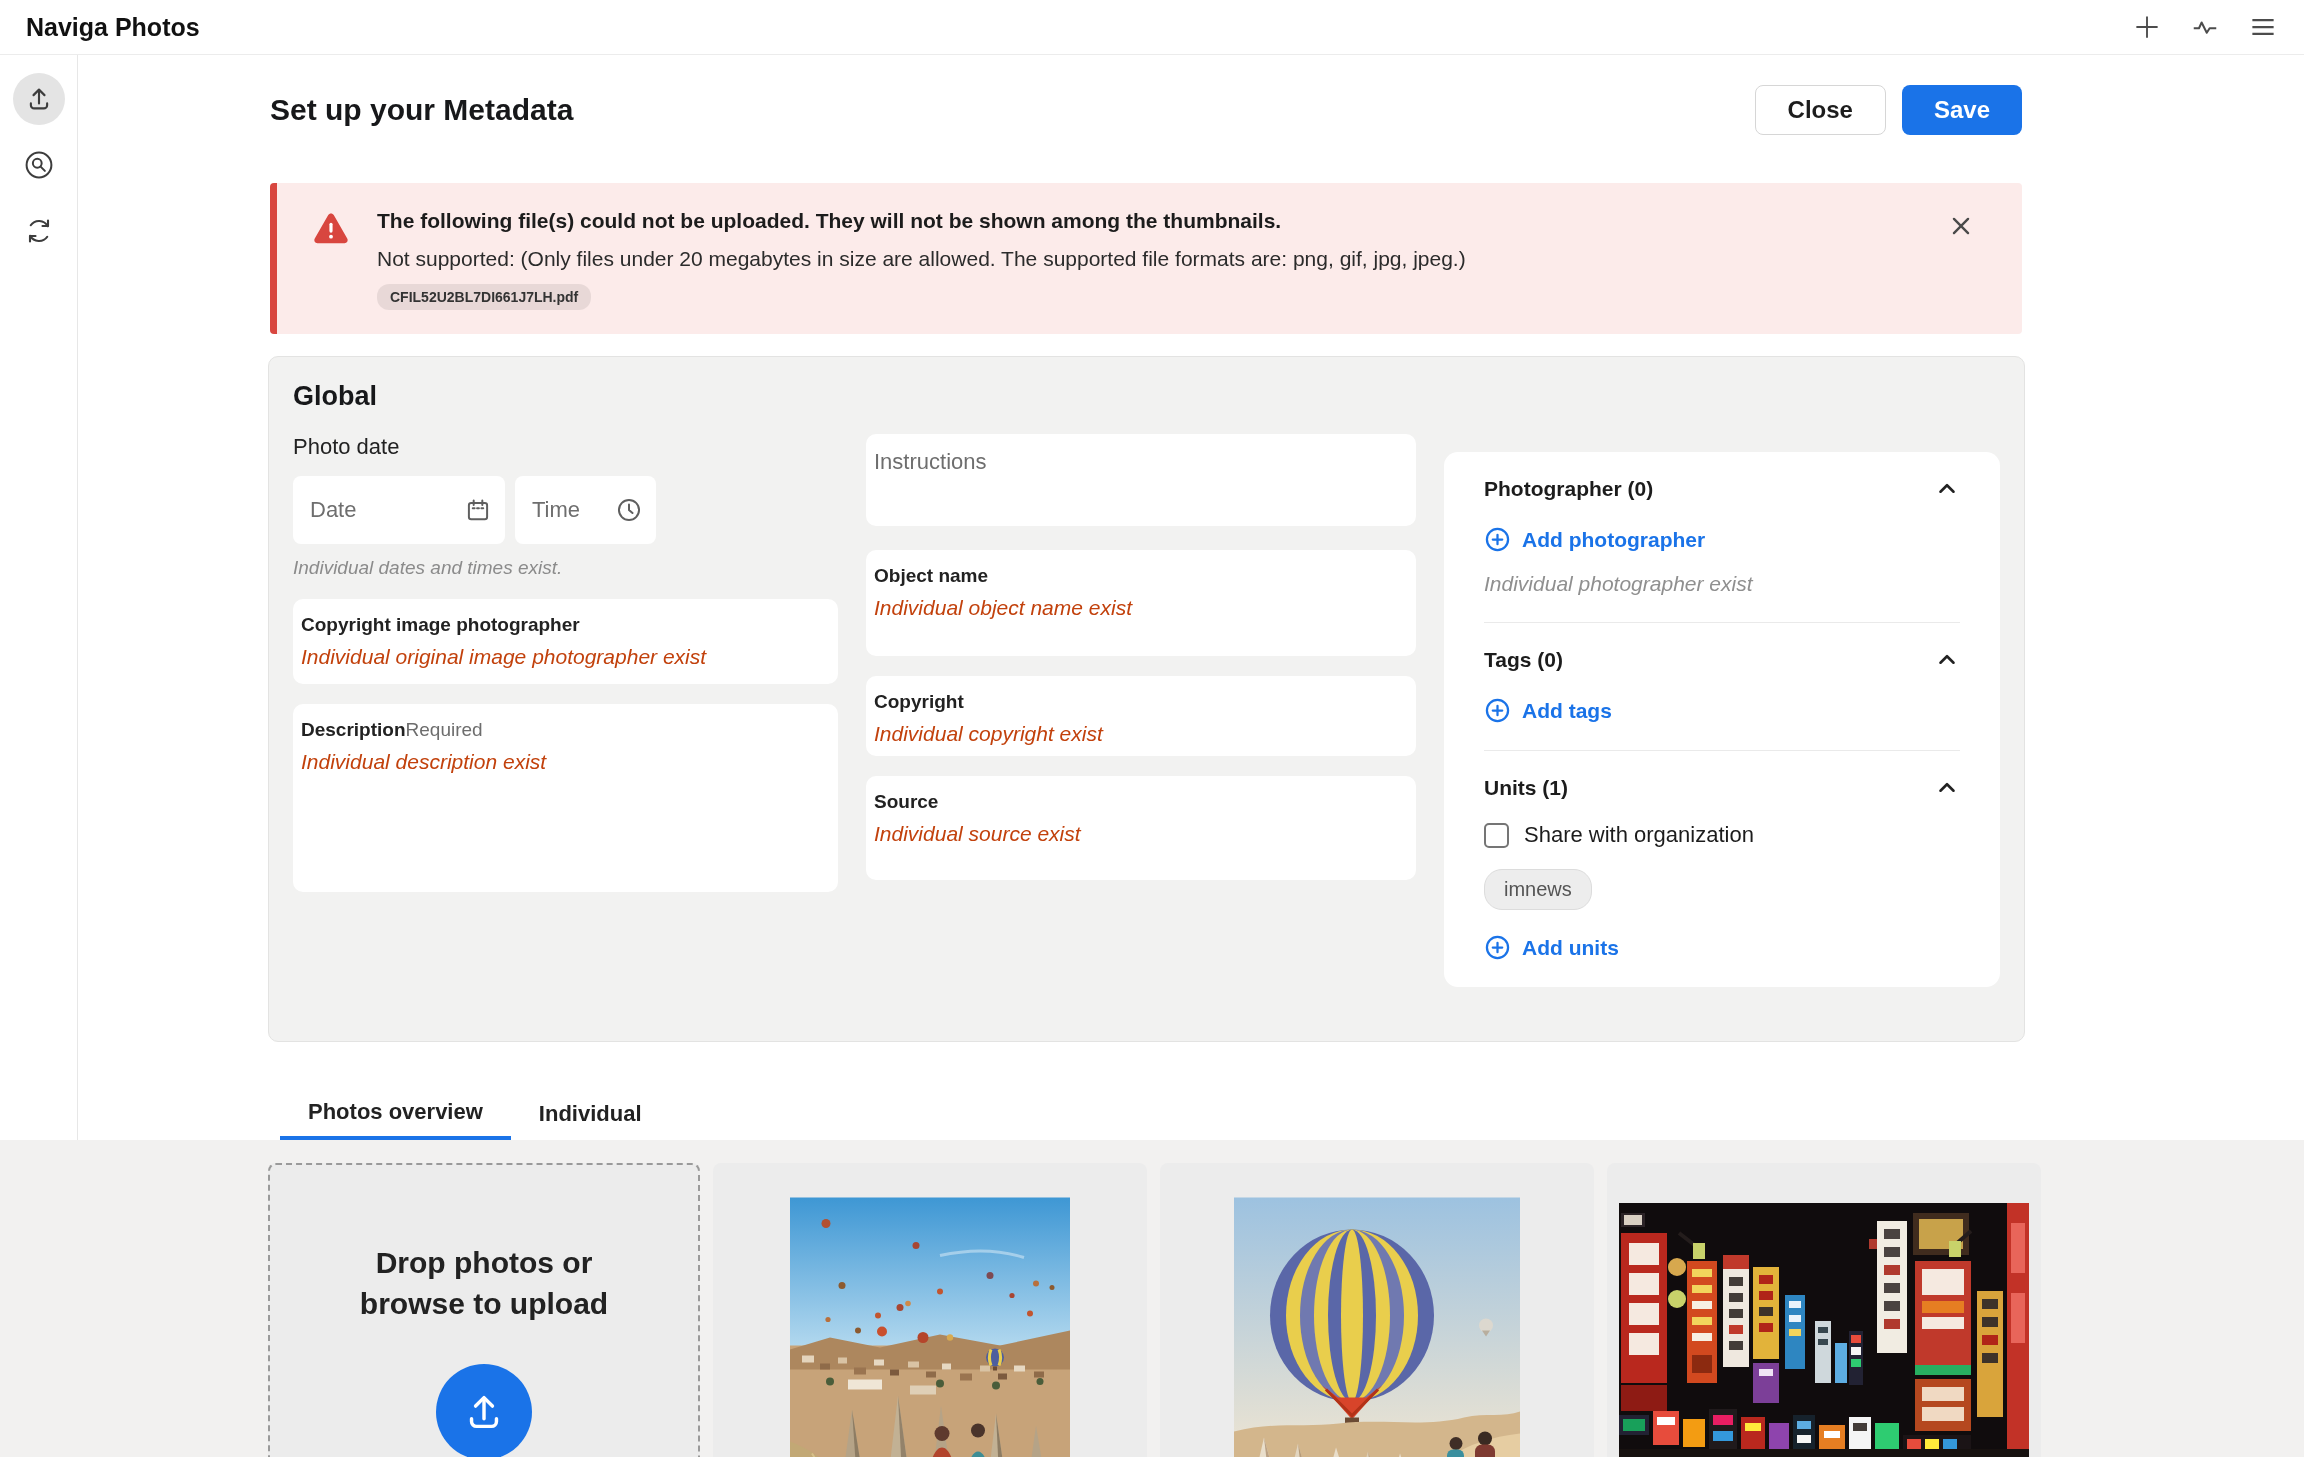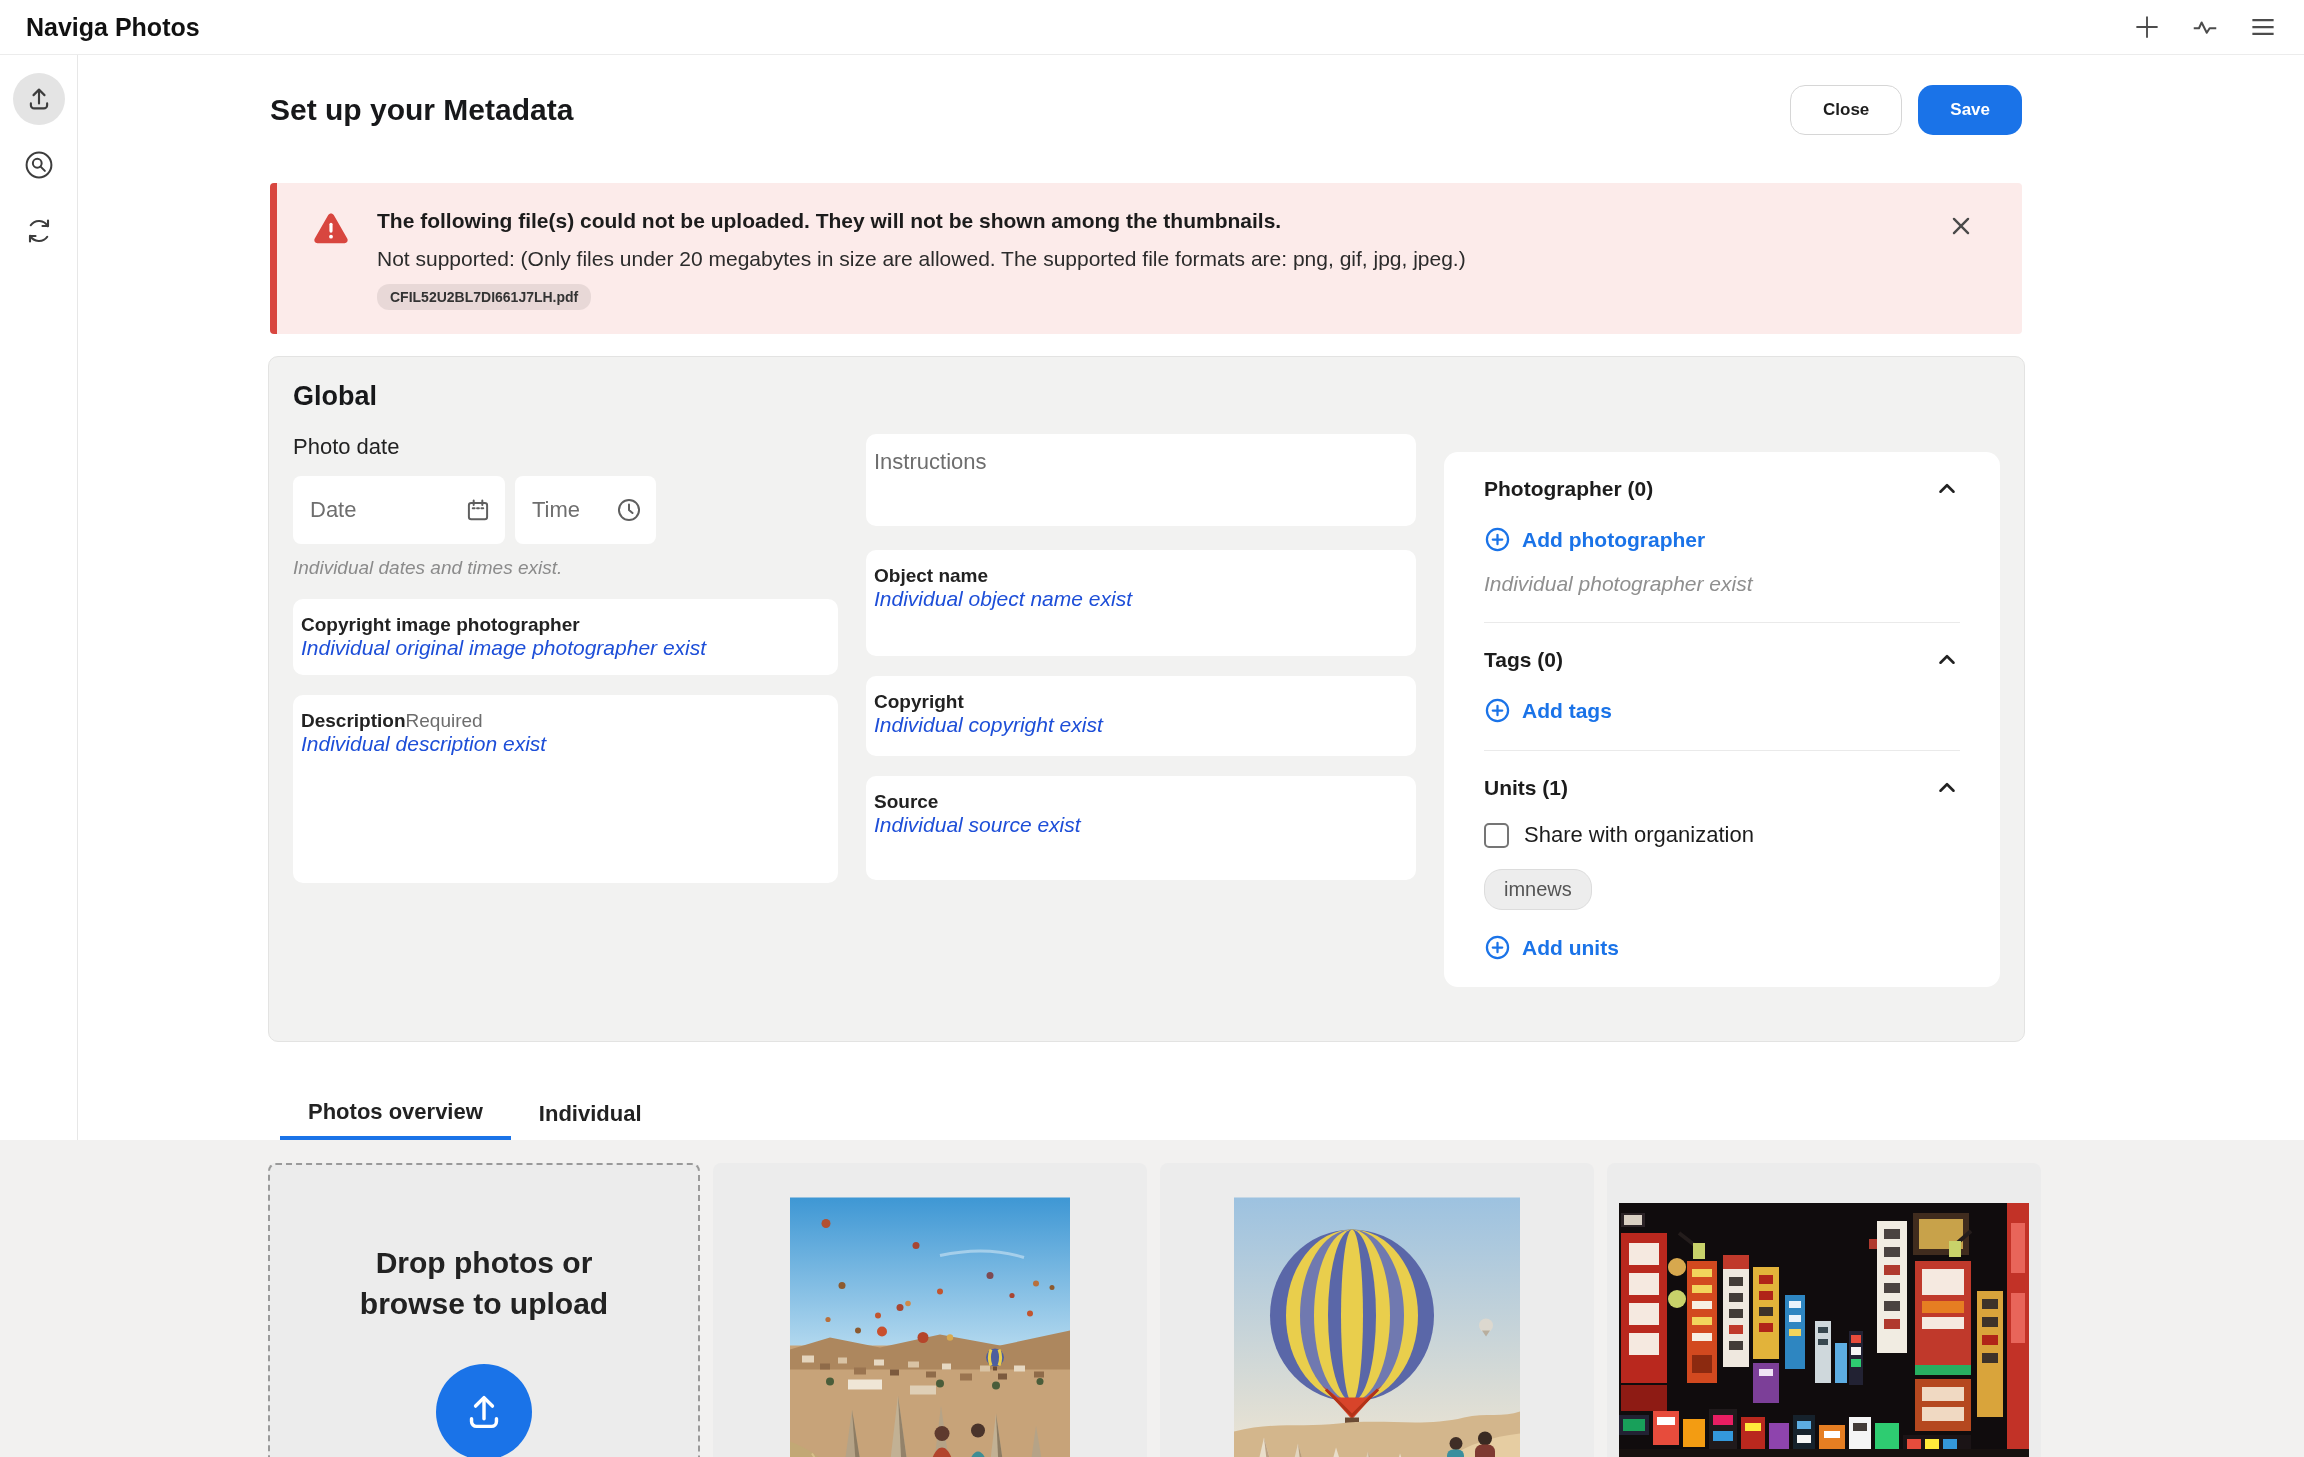--- a/index.html
+++ b/index.html
@@ -23,21 +23,21 @@
   .side-btn{width:52px;height:52px;border-radius:50%;display:flex;align-items:center;
     justify-content:center;color:#3d3d3d;cursor:pointer;}
   .side-btn.active{background:#e4e4e4;}
 
   .content{flex:1;position:relative;background:#fff;}
 
   .content-header{display:flex;align-items:center;justify-content:space-between;
     margin:30px 282px 0 192px;}
   .page-title{font-size:30px;font-weight:bold;color:#17181a;}
   .header-actions{display:flex;align-items:center;}
-  .btn{height:50px;border-radius:15px;font-size:17px;font-weight:bold;
+  .btn{height:50px;border-radius:8px;font-size:24px;font-weight:bold;
     padding:0 32px;display:flex;align-items:center;cursor:pointer;box-sizing:border-box;
     font-family:"Liberation Sans", sans-serif;}
   .btn-outline{background:#fff;border:1px solid #d6d6d6;color:#1d1d1d;}
   .btn-primary{background:#1a73e8;border:none;color:#fff;margin-left:16px;}
 
   
   .alert{margin:48px 282px 0 192px;background:#fcebea;border-left:7px solid #d8463f;
     border-radius:4px;padding:26px 70px 24px 34px;position:relative;display:flex;gap:26px;}
   .alert-body{flex:1;}
   .alert-title{font-size:21px;font-weight:bold;color:#1c1c1c;}
@@ -61,21 +61,21 @@
     justify-content:space-between;padding:0 13px 0 17px;box-sizing:border-box;cursor:text;}
   .date-box{width:212px;}
   .time-box{width:141px;}
   .ph{color:#6e6e6e;font-size:22px;}
   .in-icon{color:#5f5f5f;}
   .hint{font-style:italic;color:#8b8b8b;font-size:19px;margin-top:13px;}
 
   .card{background:#fff;border-radius:10px;padding:15px 8px;box-sizing:border-box;
     margin-top:20px;cursor:text;}
   .card-label{font-weight:bold;font-size:19px;color:#222;}
-  .card-value{font-style:italic;color:#1d4ed8;font-size:21px;}
+  .card-value{font-style:italic;color:#c2410c;font-size:21px;margin-top:9px;}
   .card-desc{height:188px;}
   .card-desc .label-row{display:flex;justify-content:flex-start;align-items:baseline;}
   .required{color:#6d6d6d;font-size:19px;font-weight:normal;}
   .card-credit{margin-top:33px;height:80px;}
   .card-instr{margin-top:10px;height:92px;}
   .card-objname{margin-top:24px;height:106px;}
   .card-copy{height:80px;}
   .card-source{height:104px;}
 
   .side-card{background:#fff;border-radius:14px;margin-top:28px;padding:0 40px;box-sizing:border-box;}

